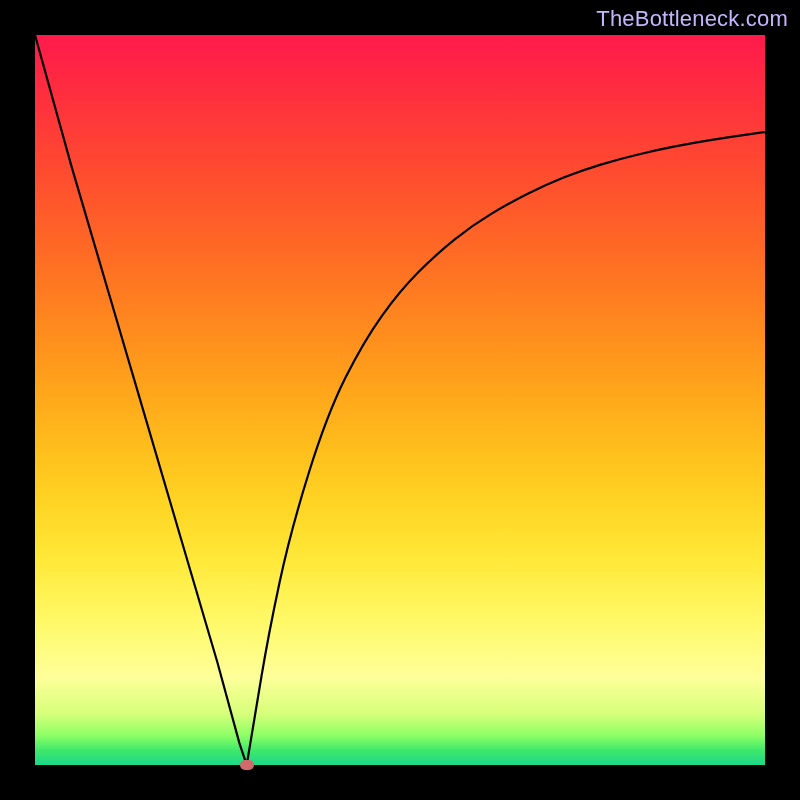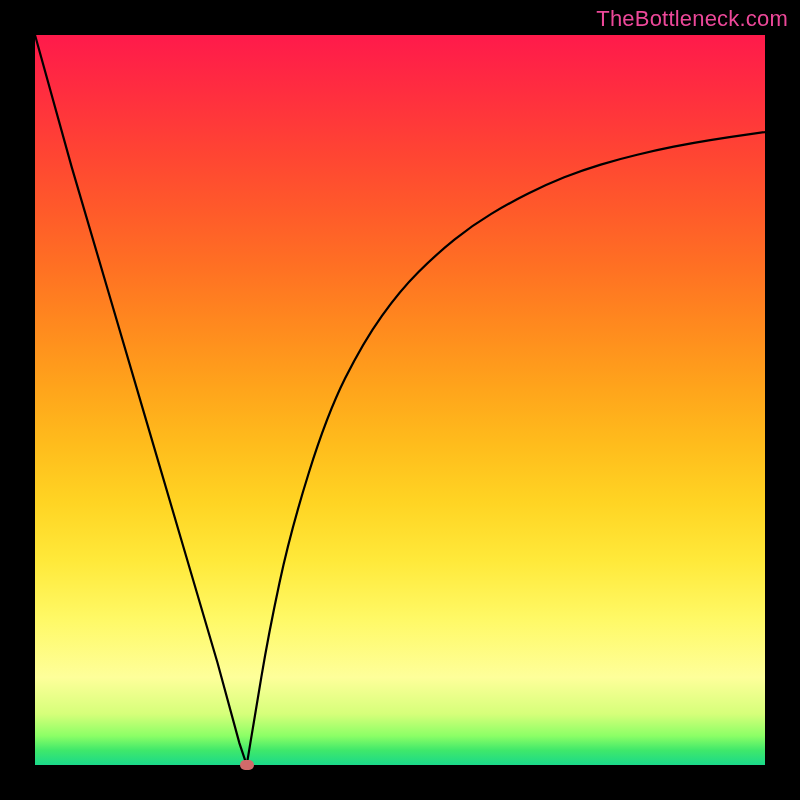--- a/index.html
+++ b/index.html
@@ -38,21 +38,21 @@
       #d6ff7a 93%,
       #8cff66 96%,
       #3fe86b 98%,
       #1ad98a 100%
     );
   }
   .watermark {
     position: absolute;
     top: 6px;
     right: 12px;
-    color: #ec4899;
+    color: #c4b5fd;
     font-size: 22px;
     font-weight: 500;
     letter-spacing: 0.2px;
     user-select: none;
   }
   svg.curve-layer {
     position: absolute;
     left: 0;
     top: 0;
     width: 730px;

